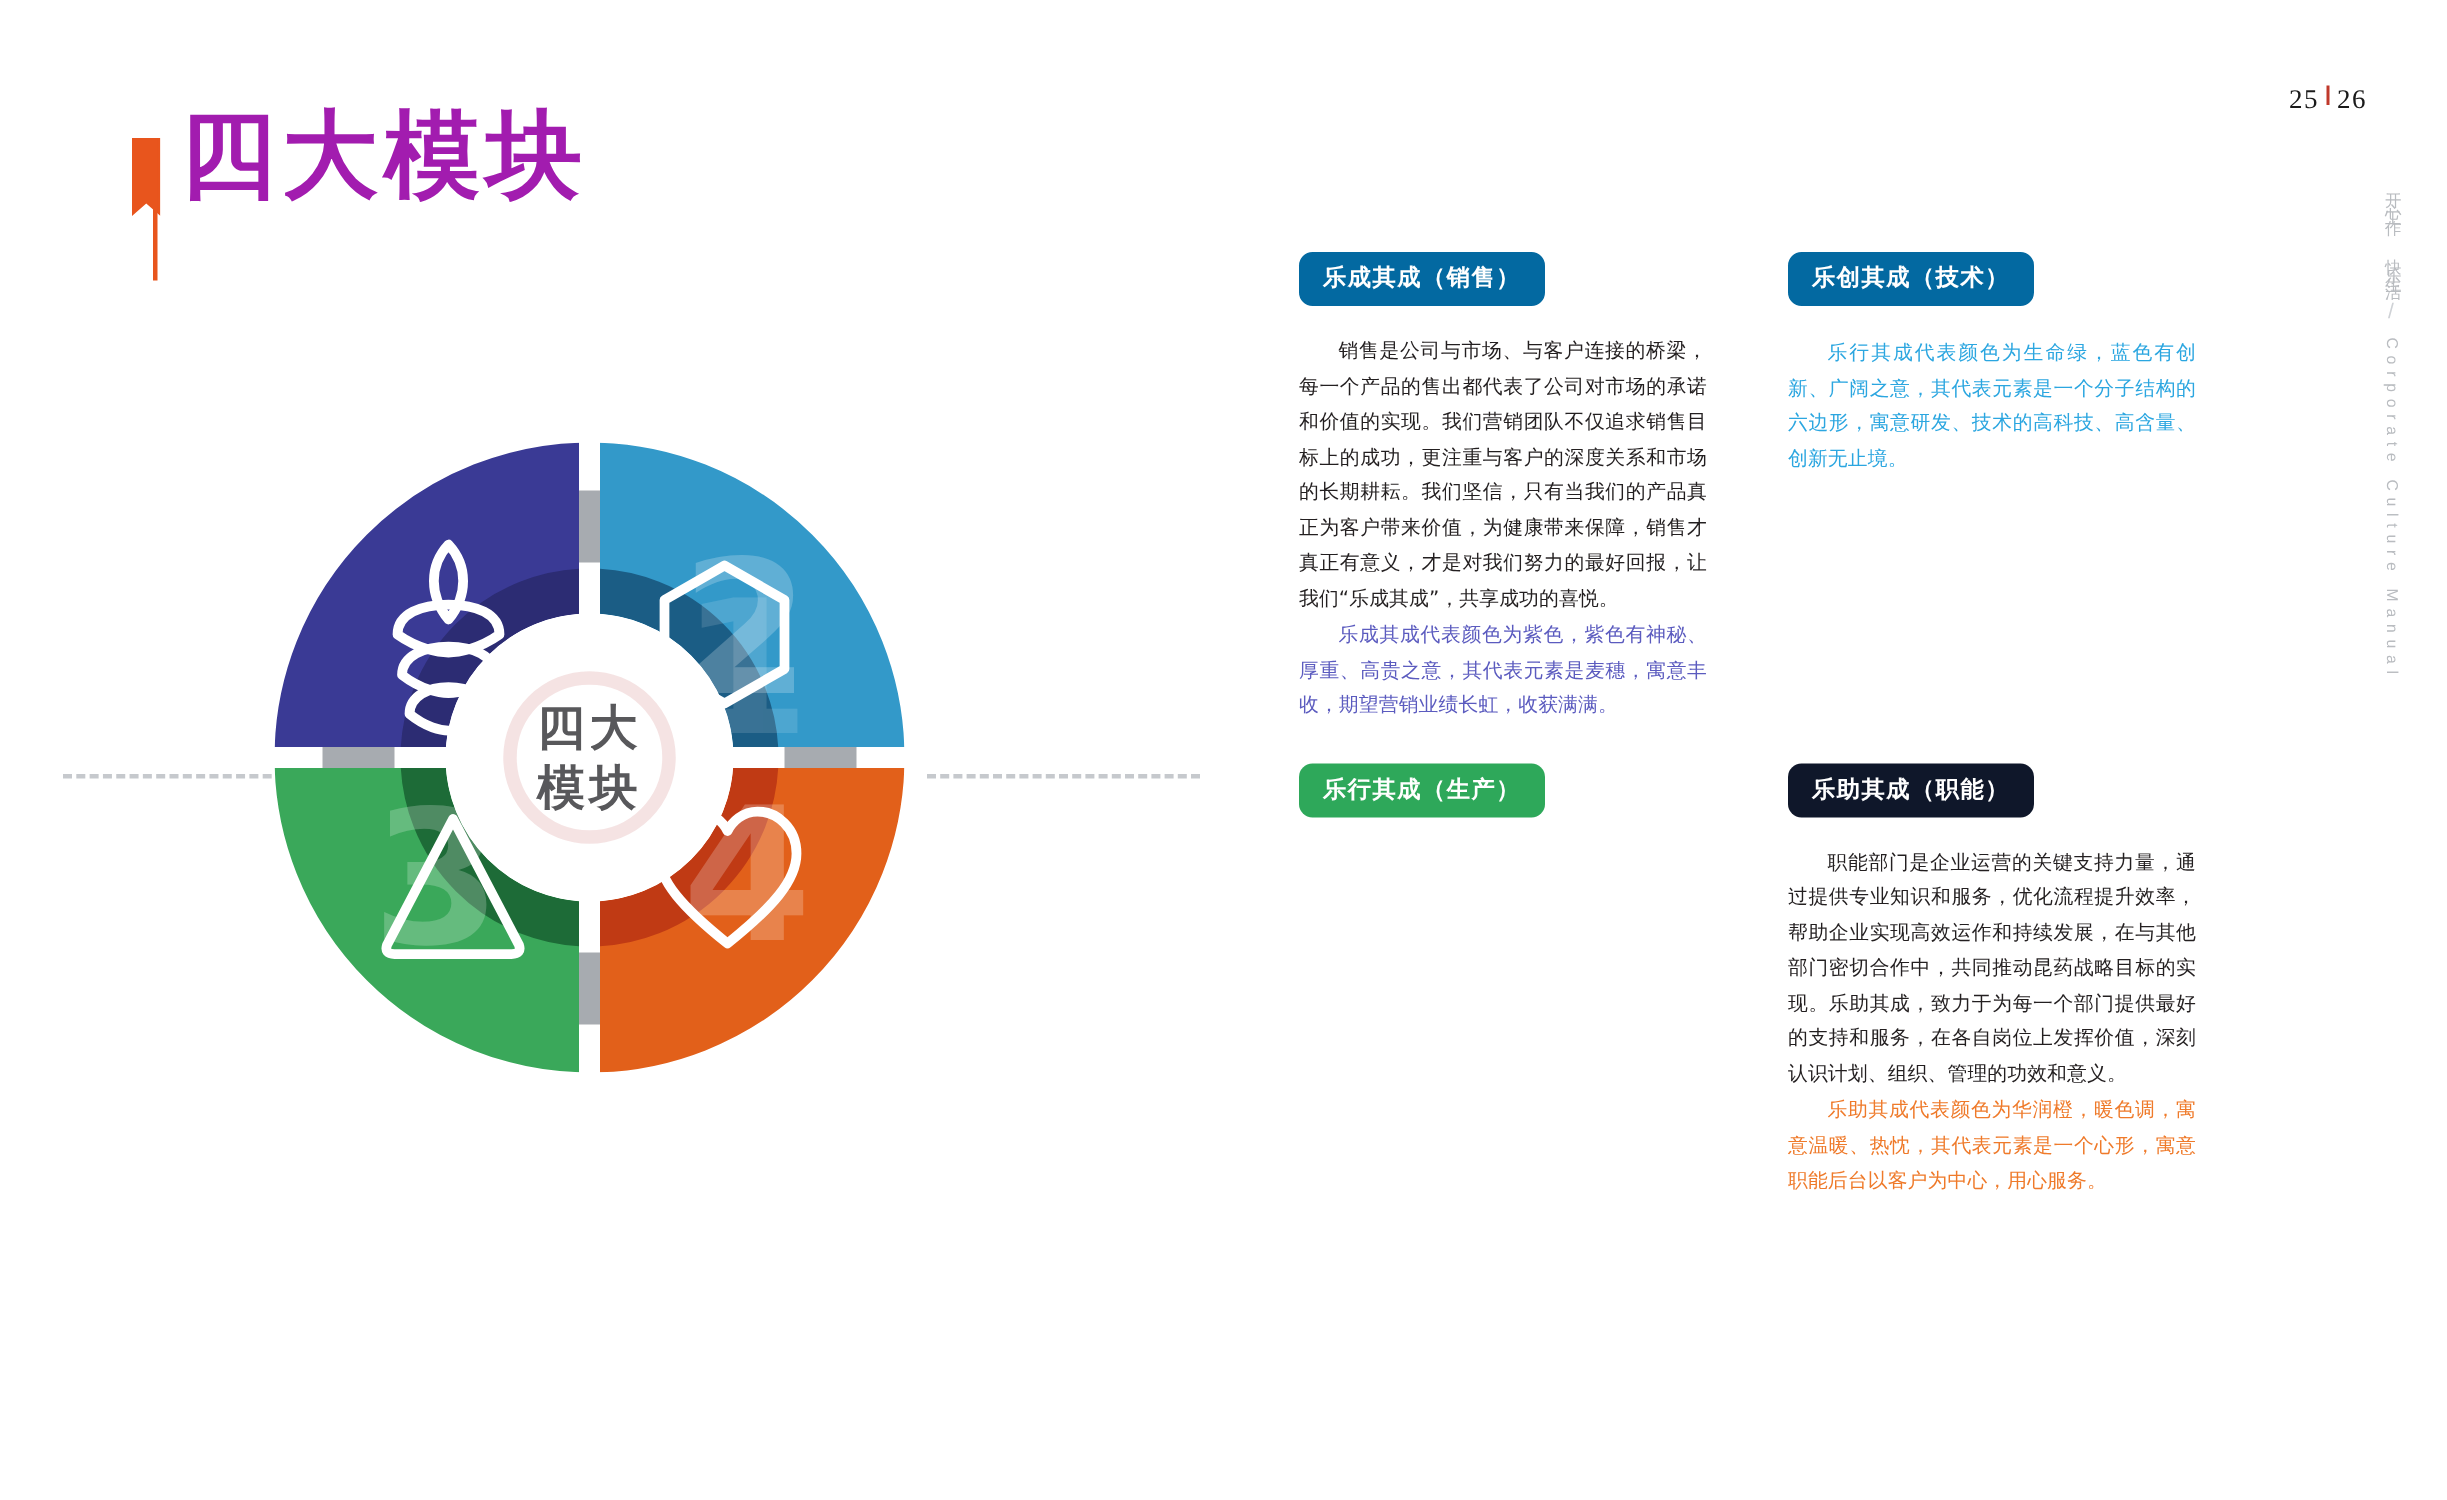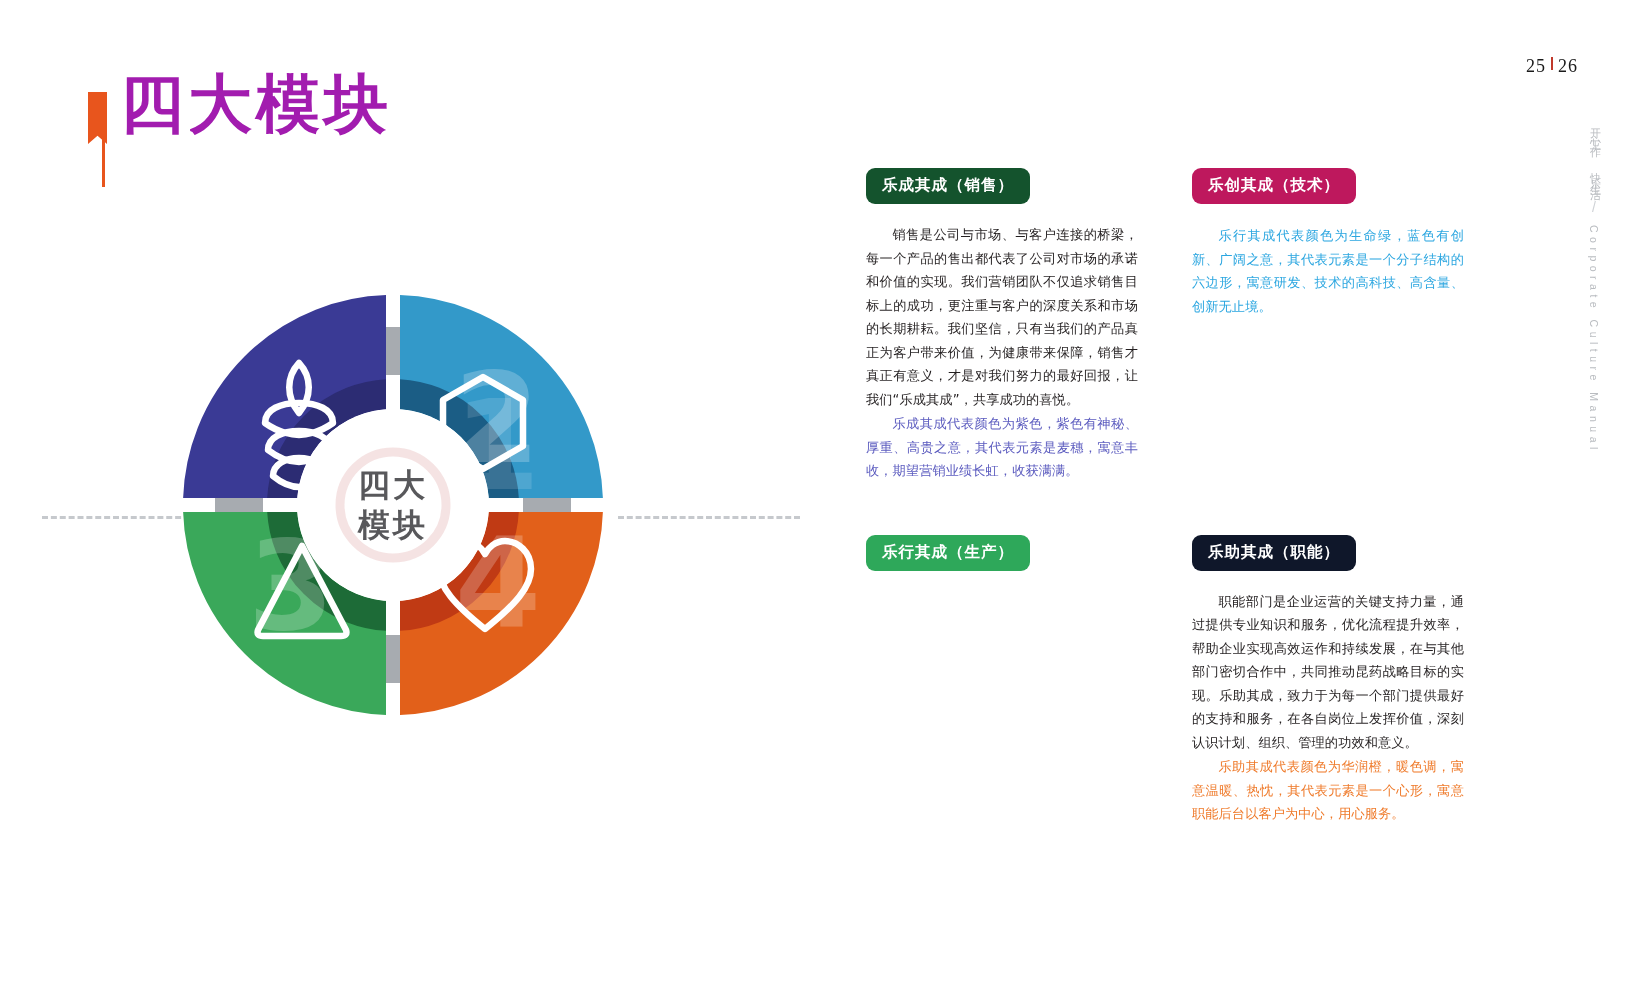--- a/index.html
+++ b/index.html
@@ -99,21 +99,21 @@
   }
   .card-body p{margin:0;text-indent:2em;}
   .card-note{
     margin-top:1px;
     font-size:13.2px;line-height:1.78;
     text-align:justify;text-justify:inter-character;
     font-family:"DejaVu Sans","Liberation Sans",sans-serif;
     text-indent:2em;
   }
   
-  .row2{margin-top:26px;}
+  .row2{}
 </style>
 </head>
 <body>
 
 <div class="page">
 
   <div class="title-wrap">
     <div class="title-flag">
       <div class="flagbody"></div>
       <div class="flagpole"></div>
@@ -210,29 +210,29 @@
       <div class="cl-inner">
         <div>四大</div>
         <div>模块</div>
       </div>
     </div>
   </div>
 
   <div class="content">
 
     <div class="card">
-      <div class="card-badge" style="background:#14532d;">乐成其成（销售）</div>
+      <div class="card-badge" style="background:#0369a1;">乐成其成（销售）</div>
       <div class="card-body">
         <p>销售是公司与市场、与客户连接的桥梁，每一个产品的售出都代表了公司对市场的承诺和价值的实现。我们营销团队不仅追求销售目标上的成功，更注重与客户的深度关系和市场的长期耕耘。我们坚信，只有当我们的产品真正为客户带来价值，为健康带来保障，销售才真正有意义，才是对我们努力的最好回报，让我们“乐成其成”，共享成功的喜悦。</p>
         <div class="card-note" style="color:#5b5bbf;">乐成其成代表颜色为紫色，紫色有神秘、厚重、高贵之意，其代表元素是麦穗，寓意丰收，期望营销业绩长虹，收获满满。</div>
       </div>
     </div>
 
     <div class="card">
-      <div class="card-badge" style="background:#be185d;">乐创其成（技术）</div>
+      <div class="card-badge" style="background:#0369a1;">乐创其成（技术）</div>
       <div class="card-body">
         <div class="card-note" style="color:#2ba6e0;">乐行其成代表颜色为生命绿，蓝色有创新、广阔之意，其代表元素是一个分子结构的六边形，寓意研发、技术的高科技、高含量、创新无止境。</div>
       </div>
     </div>
 
     <div class="card row2">
       <div class="card-badge" style="background:#2ea85a;">乐行其成（生产）</div>
     </div>
 
     <div class="card row2">

